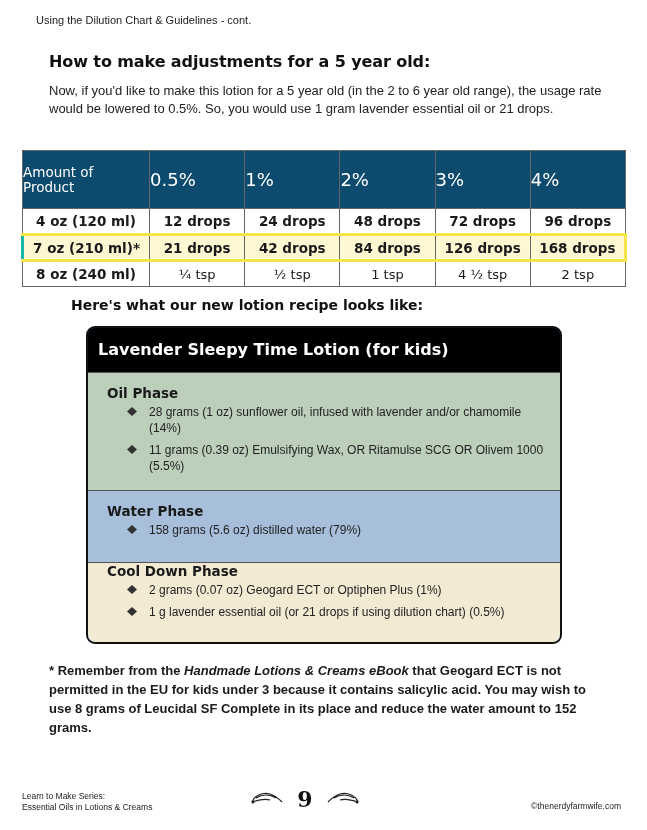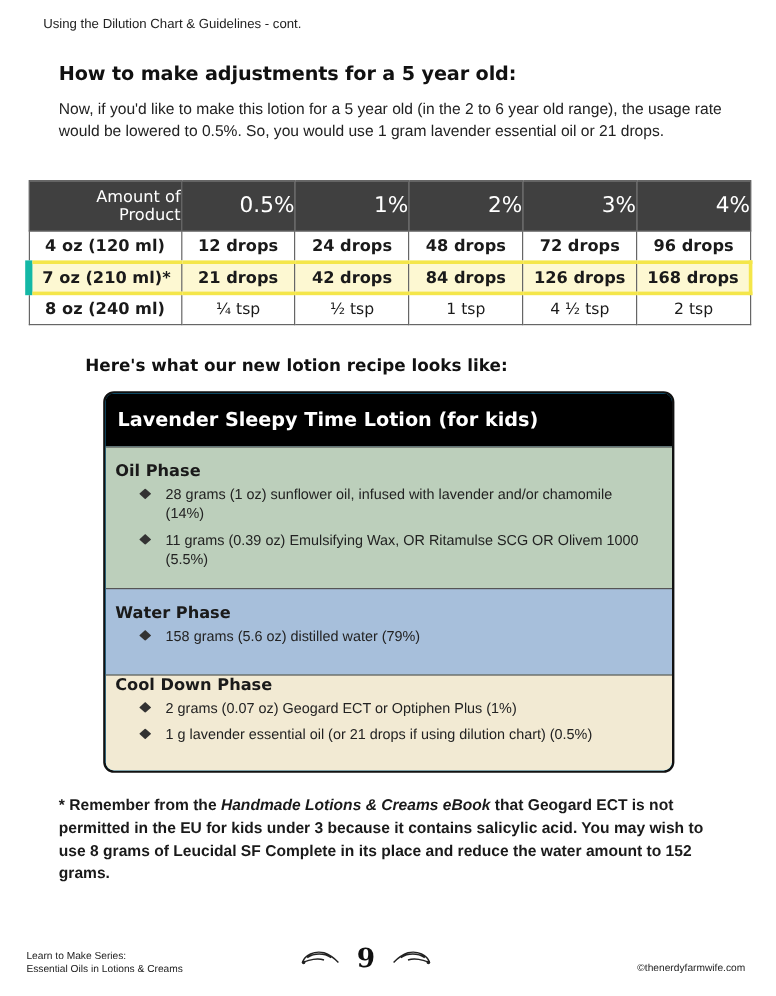--- a/index.html
+++ b/index.html
@@ -5,36 +5,36 @@
   * { box-sizing: border-box; margin: 0; padding: 0; }
   html, body { width: 647px; height: 830px; background: #ffffff; overflow: hidden; }
   body { position: relative; font-family: "DejaVu Sans", sans-serif; color: #1a1a1a; }
 
   .running-head { position: absolute; left: 36px; top: 14px; font-size: 11px; color: #222; font-family: "Liberation Sans", sans-serif; }
 
   .section-title { position: absolute; left: 49px; top: 52px; font-size: 16px; font-weight: bold; color: #111; letter-spacing: -0.1px; }
   .intro { position: absolute; left: 49px; top: 82px; width: 560px; font-size: 13px; line-height: 18px; color: #222; font-family: "Liberation Sans", sans-serif; }
 
   table.dilution { position: absolute; left: 21px; top: 150px; width: 606px; border-collapse: collapse; table-layout: fixed; }
-  table.dilution th { background: #404040; color: #fff; font-weight: normal; height: 42px; border: 1px solid #666; text-align: right; vertical-align: middle; }
+  table.dilution th { background: #0c4a6e; color: #fff; font-weight: normal; height: 58px; border: 1px solid #666; text-align: left; vertical-align: middle; }
   table.dilution th.first { font-size: 13.5px; line-height: 15px; }
   table.dilution th.pct { font-size: 18px; }
   table.dilution td { height: 26px; border: 1px solid #666; text-align: center; vertical-align: middle; font-size: 13.5px; font-weight: bold; color: #1a1a1a; background: #fff; }
   table.dilution tr.tsp td { font-weight: normal; font-size: 13px; }
   table.dilution tr.tsp td.first { font-weight: bold; font-size: 13.5px; }
   table.dilution tr.highlight td { background: #fdf8d2; border-top: 3px solid #f4e64a; border-bottom: 3px solid #f4e64a; }
-  table.dilution tr.highlight td:first-child { border-left: 6px solid #14b8a6; margin-left: 48px; }
+  table.dilution tr.highlight td:first-child { border-left: 3px solid #14b8a6; margin-left: 48px; }
   table.dilution tr.highlight td:last-child { border-right: 3px solid #f4e64a; }
   table.dilution col.c0 { width: 127px; }
 
   .recipe-intro { position: absolute; left: 71px; top: 297px; font-size: 14px; font-weight: bold; color: #111; text-align: center; }
 
-  .recipe-card { position: absolute; left: 86px; top: 326px; width: 476px; height: 318px; border: 2px solid #111; border-radius: 9px; overflow: hidden; background: #0ea5e9; }
+  .recipe-card { position: absolute; left: 86px; top: 326px; width: 476px; height: 318px; border: 2px solid #111; border-radius: 9px; overflow: hidden; background: #0369a1; }
   .recipe-title { height: 44px; background: #000; color: #fff; font-size: 16px; font-weight: bold; padding: 12px 0 0 10px; }
-  .phase { position: absolute; left: 0; width: 100%; padding-left: 8px; border-top: 1px solid #555; }
+  .phase { position: absolute; left: 0; width: 100%; padding-left: 19px; border-top: 1px solid #555; }
   .phase.oil { top: 44px; height: 118px; background: #bccfbb; }
   .phase.water { top: 162px; height: 72px; background: #a7bfdb; }
   .phase.cool { top: 234px; height: 84px; background: #f2ead3; }
   .phase-title { font-size: 13.5px; font-weight: bold; color: #1a1a1a; margin-top: 12px; margin-bottom: 3px; }
   .phase.water .phase-title { margin-top: 12px; }
   .phase.cool .phase-title { margin-top: 0; }
   .ing { position: relative; padding-left: 42px; font-size: 12px; line-height: 16px; color: #222; margin-bottom: 6px; width: 440px; font-family: "Liberation Sans", sans-serif; }
   .ing .diamond { position: absolute; left: 20px; top: 3px; width: 9px; height: 9px; }
   .ing .diamond svg { display: block; }
 

